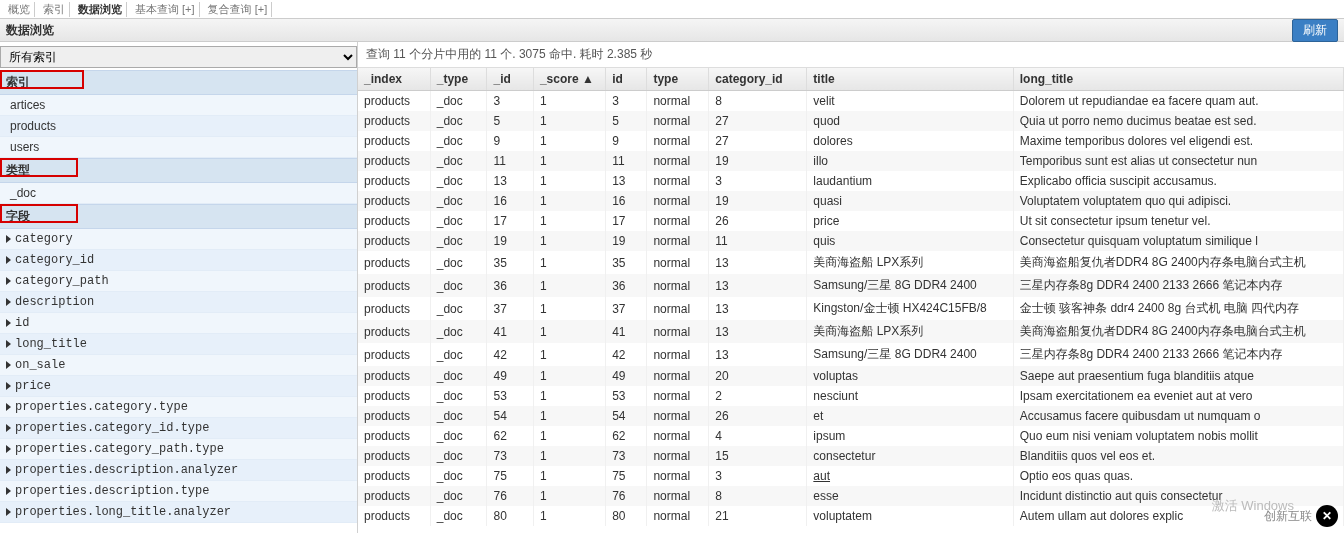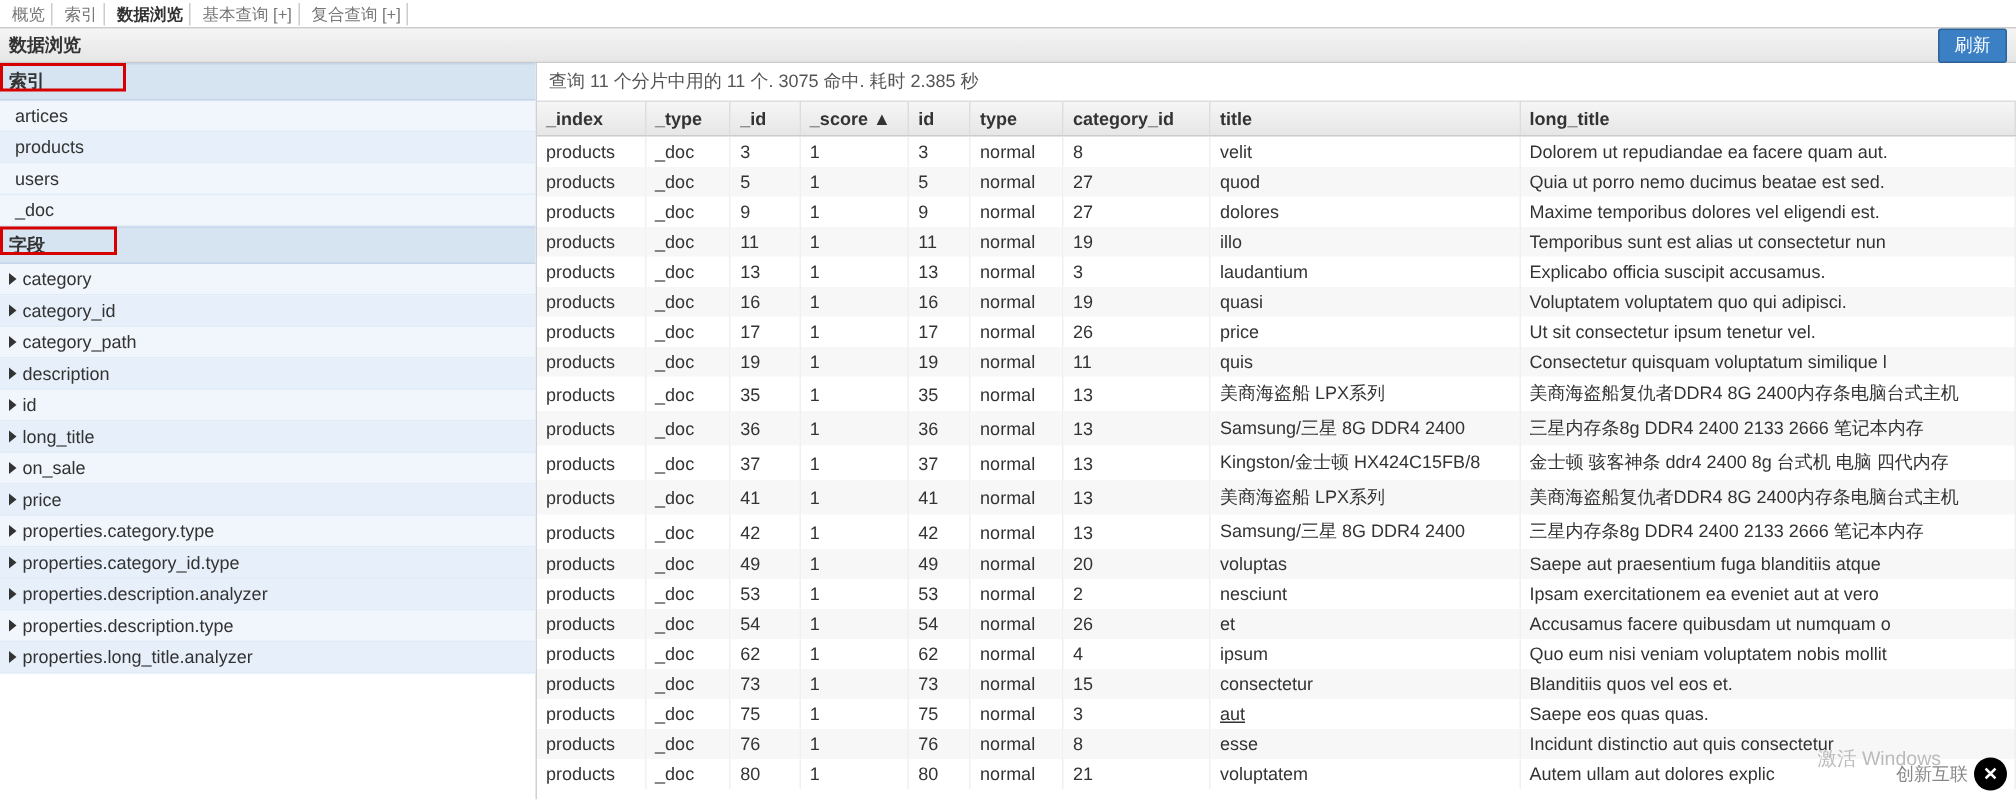--- a/index.html
+++ b/index.html
@@ -88,20 +88,21 @@
   }
   .list-item.alt { background: #e7f0fa; }
   .field-item {
     padding: 3px 6px;
     background: #f0f6fc;
     border-bottom: 1px solid #e2ecf7;
     cursor: pointer;
     display:flex;
     align-items:center;
     gap:4px;
+    font-family:Liberation Mono, monospace;
   }
   .field-item.alt { background:#e7f0fa;}
   .tri {
     width:0; height:0;
     border-left:5px solid #333;
     border-top:4px solid transparent;
     border-bottom:4px solid transparent;
     flex-shrink:0;
   }
   .main {
@@ -174,31 +175,38 @@
     <span class="tab">复合查询 [+]</span>
   </div>
 
 <div class="header-row">
   <span class="header-title">数据浏览</span>
   <button class="refresh-btn">刷新</button>
 </div>
 
 <div class="body">
   <div class="sidebar">
+    <select class="index-select">
+      <option>所有索引</option>
+    </select>
 
     <div style="position:relative">
       <div class="section-header">索引</div>
       <div class="redbox" style="left:0;top:0;width:84px;height:19px"></div>
     </div>
     <div id="indices">
         <div class="list-item">artices</div>
         <div class="list-item alt">products</div>
         <div class="list-item">users</div>
       </div>
 
+    <div style="position:relative">
+      <div class="section-header">类型</div>
+      <div class="redbox" style="left:0;top:0;width:78px;height:19px"></div>
+    </div>
     <div id="types">
         <div class="list-item">  _doc</div>
       </div>
 
     <div style="position:relative">
       <div class="section-header">字段</div>
       <div class="redbox" style="left:0;top:0;width:78px;height:19px"></div>
     </div>
     <div id="fields">
         <div class="field-item">
@@ -233,20 +241,24 @@
           <span class="tri"></span>
           <span>price</span>
         </div>
         <div class="field-item">
           <span class="tri"></span>
           <span>properties.category.type</span>
         </div>
         <div class="field-item alt">
           <span class="tri"></span>
           <span>properties.category_id.type</span>
+        </div>
+        <div class="field-item">
+          <span class="tri"></span>
+          <span>properties.category_path.type</span>
         </div>
         <div class="field-item alt">
           <span class="tri"></span>
           <span>properties.description.analyzer</span>
         </div>
         <div class="field-item">
           <span class="tri"></span>
           <span>properties.description.type</span>
         </div>
         <div class="field-item alt">
@@ -474,21 +486,21 @@
             </tr>
             <tr>
               <td style="width: 70px;">products</td>
               <td style="width: 55px;">_doc</td>
               <td style="width: 45px;">75</td>
               <td style="width: 70px;">1</td>
               <td style="width: 40px;">75</td>
               <td style="width: 60px;">normal</td>
               <td style="width: 95px;">3</td>
               <td style="width: 200px; text-decoration: underline;">aut</td>
-              <td style="width: 320px;">Saepe eos quas quas.</td>
+              <td style="width: 320px;">Optio eos quas quas.</td>
             </tr>
             <tr>
               <td style="width: 70px;">products</td>
               <td style="width: 55px;">_doc</td>
               <td style="width: 45px;">76</td>
               <td style="width: 70px;">1</td>
               <td style="width: 40px;">76</td>
               <td style="width: 60px;">normal</td>
               <td style="width: 95px;">8</td>
               <td style="width: 200px;">esse</td>

